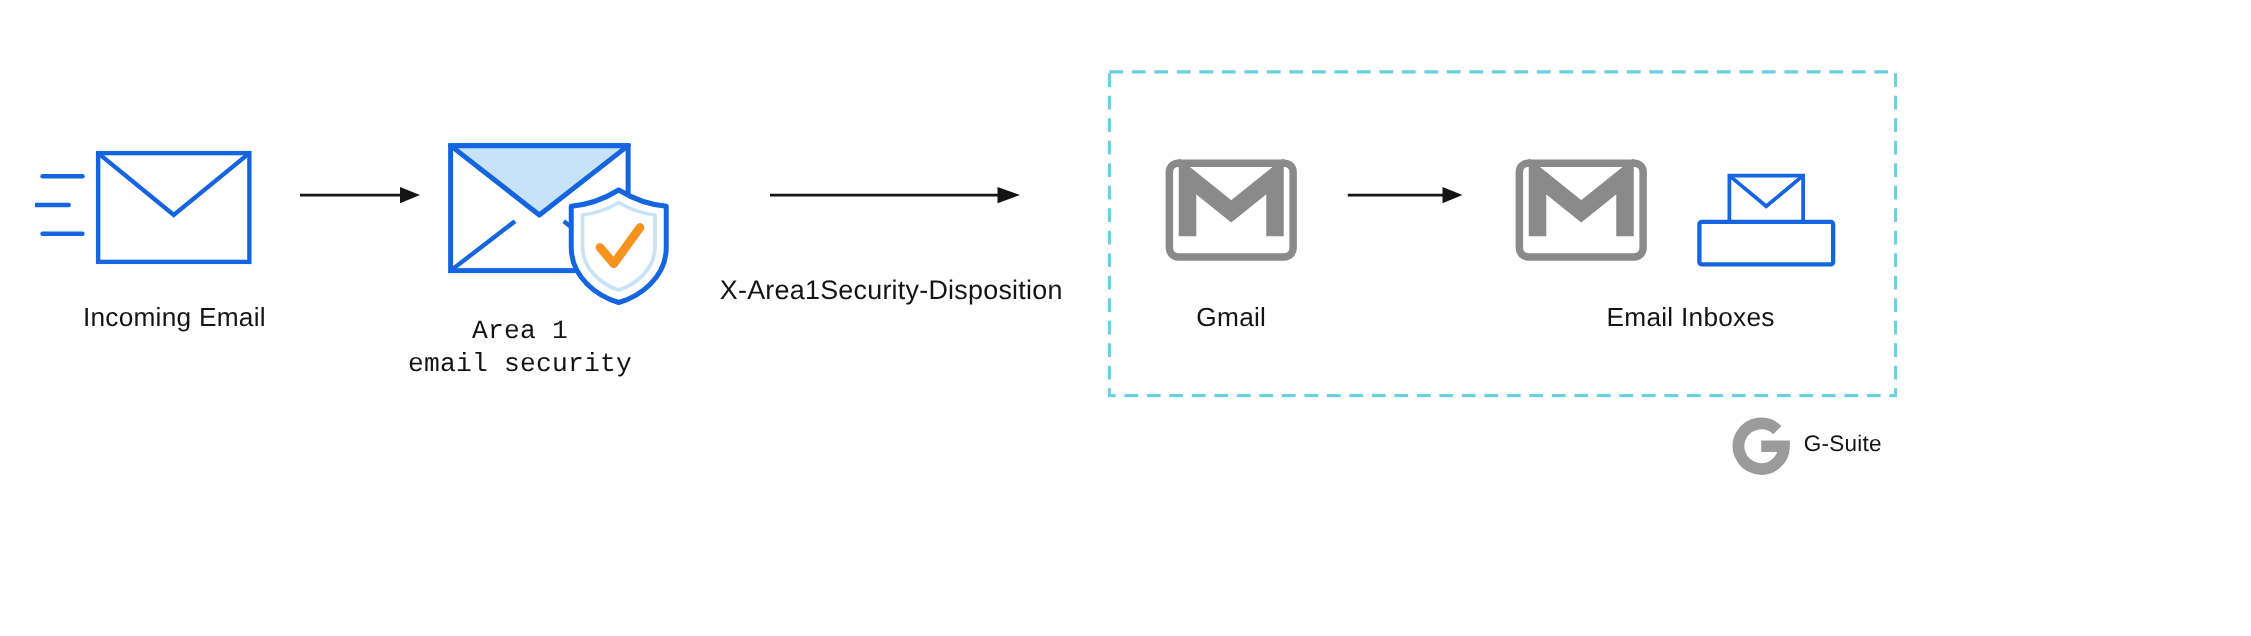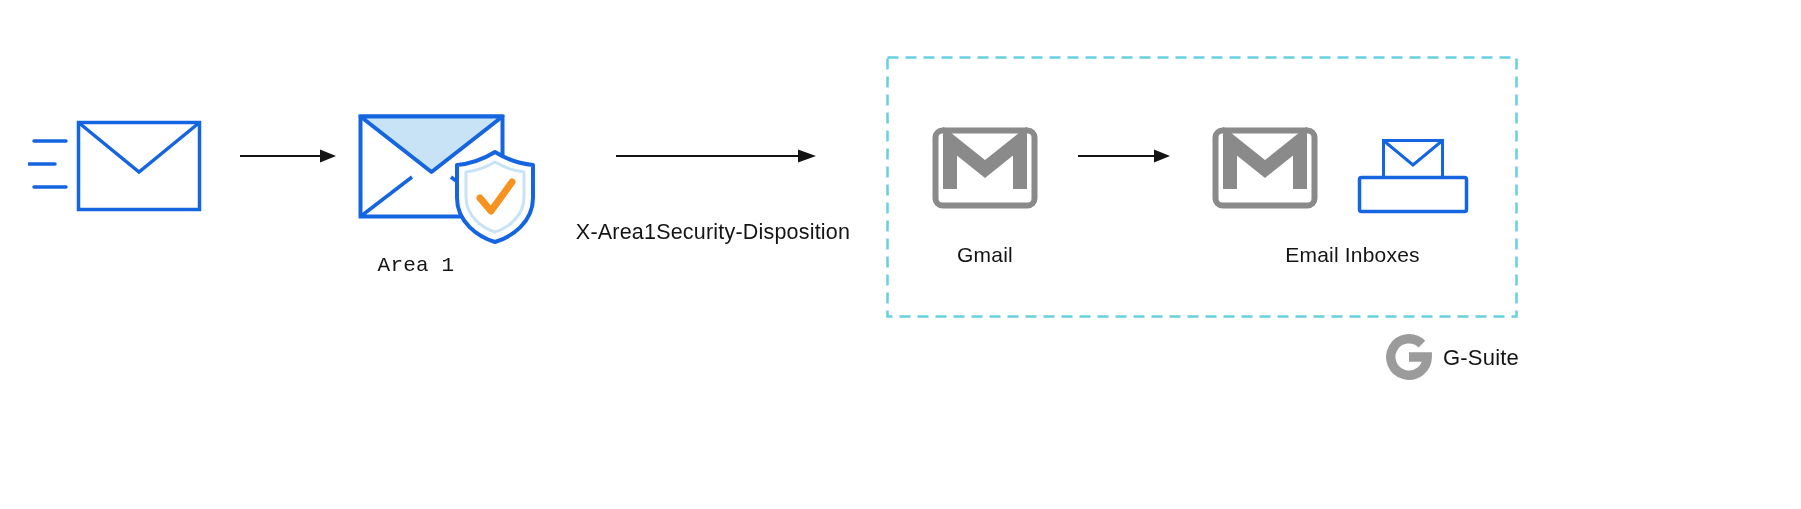--- a/index.html
+++ b/index.html
@@ -2,21 +2,21 @@
 <html style="--blue: #1565E0; --light-blue: #C9E3F6; --orange: #F6921E; --gray: #8A8A8A; --gray-light: #9B9B9B; --dashed-border: #67D1E1; --ink: #141414;"><head>
 <meta charset="utf-8">
 <title>Email Flow Diagram</title>
 <style>
   html,body{margin:0;padding:0;background:#ffffff;}
   body{font-family:"Liberation Sans","DejaVu Sans",sans-serif;color:var(--ink,#141414);}
   .canvas{position:relative;width:1801px;height:509px;background:#fff;overflow:hidden;}
   .abs{position:absolute;}
   .label{font-size:21px;font-weight:500;text-align:center;color:var(--ink,#141414);letter-spacing:.2px;line-height:27px;}
   .edge-label{font-size:21.5px;font-weight:500;text-align:center;letter-spacing:.2px;}
-  .brand-text{font-size:22px;font-weight:500;letter-spacing:.2px;text-align:center;}
+  .brand-text{font-size:18px;font-weight:500;letter-spacing:.2px;text-align:center;}
 
   
   .s-blue{stroke:var(--blue,#1565E0);fill:none;}
   .s-blue-f-white{stroke:var(--blue,#1565E0);fill:#ffffff;}
   .s-blue-f-lblue{stroke:var(--blue,#1565E0);fill:var(--light-blue,#C9E3F6);}
   .s-lblue{stroke:var(--light-blue,#A8D4F0);fill:none;}
   .s-orange{stroke:var(--orange,#F6921E);fill:none;}
   .s-gray{stroke:var(--gray,#8A8A8A);fill:none;}
   .s-graylight{stroke:var(--gray-light,#9B9B9B);fill:none;}
   .arrow-line{stroke:var(--ink,#141414);stroke-width:2.2;}
@@ -32,20 +32,21 @@
     <g>
       <line x1="6" y1="25" x2="38" y2="25" class="s-blue" stroke-width="3.5" stroke-linecap="round"></line>
       <line x1="0" y1="48" x2="27" y2="48" class="s-blue" stroke-width="3.5" stroke-linecap="round"></line>
       <line x1="6" y1="71" x2="38" y2="71" class="s-blue" stroke-width="3.5" stroke-linecap="round"></line>
     </g>
     <g>
       <rect x="50.5" y="6.5" width="121" height="87" class="s-blue-f-white" stroke-width="3.5"></rect>
       <polyline points="50.5,6.5 111,56 171.5,6.5" class="s-blue" stroke-width="3.5"></polyline>
     </g>
   </svg>
+  <div class="abs label" style="left:32px;top:241px;width:215px;">Incoming Email</div>
 
   <svg class="abs" style="left:240px;top:146px;" width="96" height="20" viewBox="0 0 96 20">
     <line x1="0" y1="10" x2="82" y2="10" class="arrow-line"></line>
     <polygon points="80,3.5 96,10 80,16.5" class="arrow-head"></polygon>
   </svg>
 
   <svg class="abs" style="left:356px;top:110px;" width="185" height="140" viewBox="0 0 185 140">
     <g>
       <rect x="4.5" y="6.5" width="142" height="100" class="s-blue-f-white" stroke-width="4"></rect>
       <path d="M4.5 6.5 L75.5 62 L146.5 6.5 Z" class="s-blue-f-lblue" stroke-width="4" stroke-linejoin="round"></path>
@@ -53,20 +54,21 @@
       <line x1="146.5" y1="106.5" x2="95" y2="67" class="s-blue" stroke-width="3.5"></line>
     </g>
     <g>
       <path d="M139 42 C152 50 166 54 177 55 L177 88 C177 112 156 127 139 132 C122 127 101 112 101 88 L101 55 C112 54 126 50 139 42 Z" class="s-blue-f-white" stroke-width="4" stroke-linejoin="round"></path>
       <path d="M139 52 C149 58 159 61 168 62 L168 87 C168 106 152 118 139 122 C126 118 110 106 110 87 L110 62 C119 61 129 58 139 52 Z" class="s-lblue" stroke-width="3" stroke-linejoin="round"></path>
       <polyline points="124,88 135,101 156,72" class="s-orange" stroke-width="7" stroke-linecap="round" stroke-linejoin="round"></polyline>
     </g>
   </svg>
   <div class="abs label" style="left:326px;top:252px;width:180px;font-family:Liberation Mono, monospace;">
     <div>Area 1</div>
+    <div>email security</div>
   </div>
 
   <svg class="abs" style="left:616px;top:146px;" width="200" height="20" viewBox="0 0 200 20">
     <line x1="0" y1="10" x2="184" y2="10" class="arrow-line"></line>
     <polygon points="182,3.5 200,10 182,16.5" class="arrow-head"></polygon>
   </svg>
   <div class="abs edge-label" style="left:555px;top:220px;width:316px;">X-Area1Security-Disposition</div>
 
   <svg class="abs" style="left:886px;top:56px;" width="632" height="262" viewBox="0 0 632 262">
     <rect x="1.5" y="1.5" width="629" height="259" class="dash-rect"></rect>

